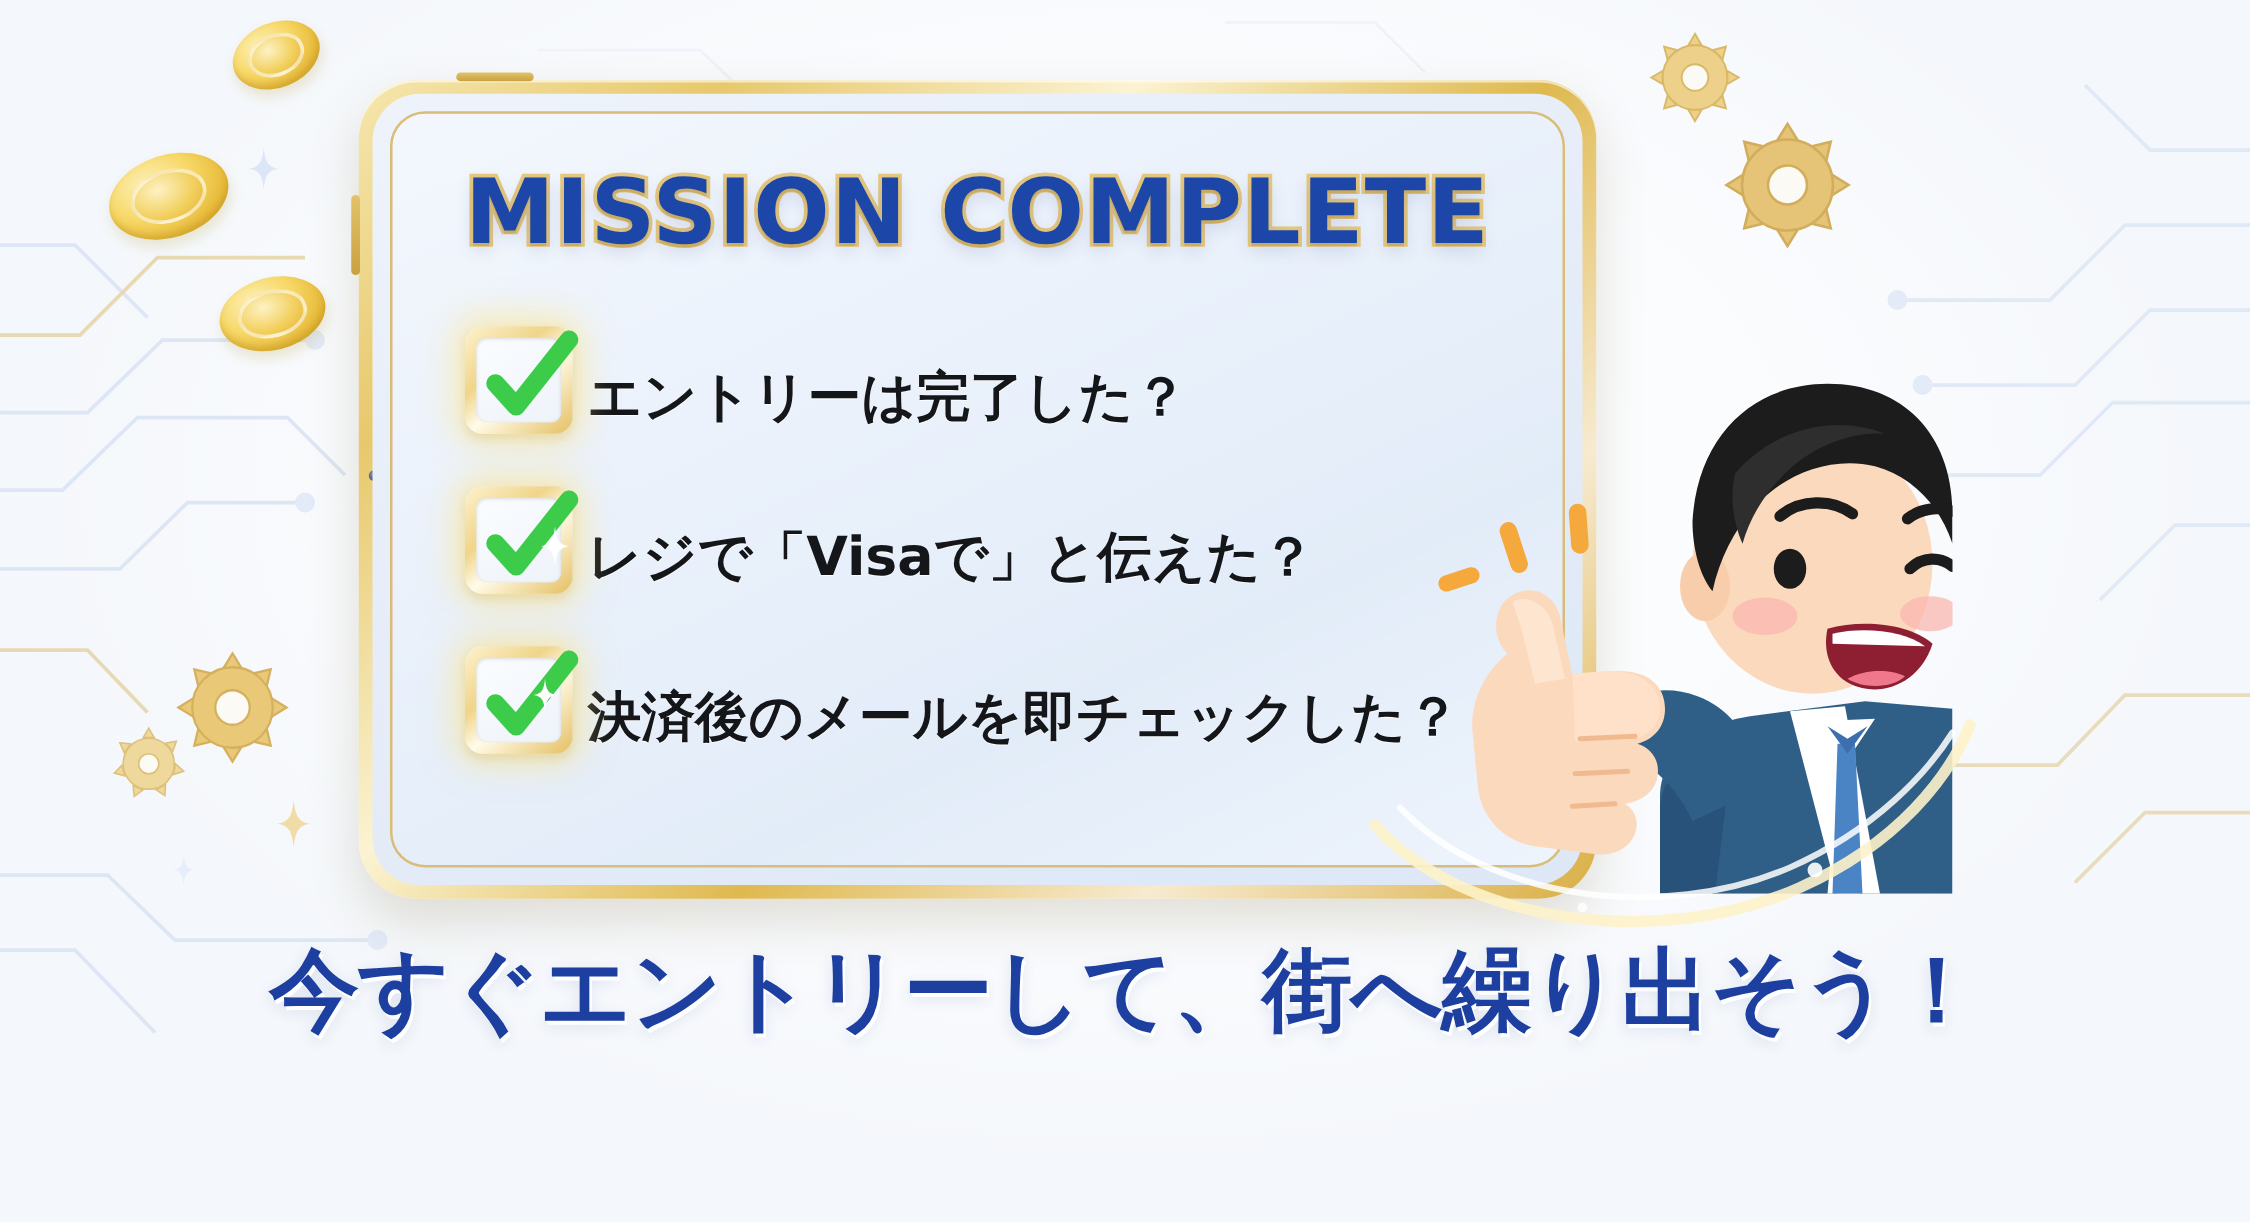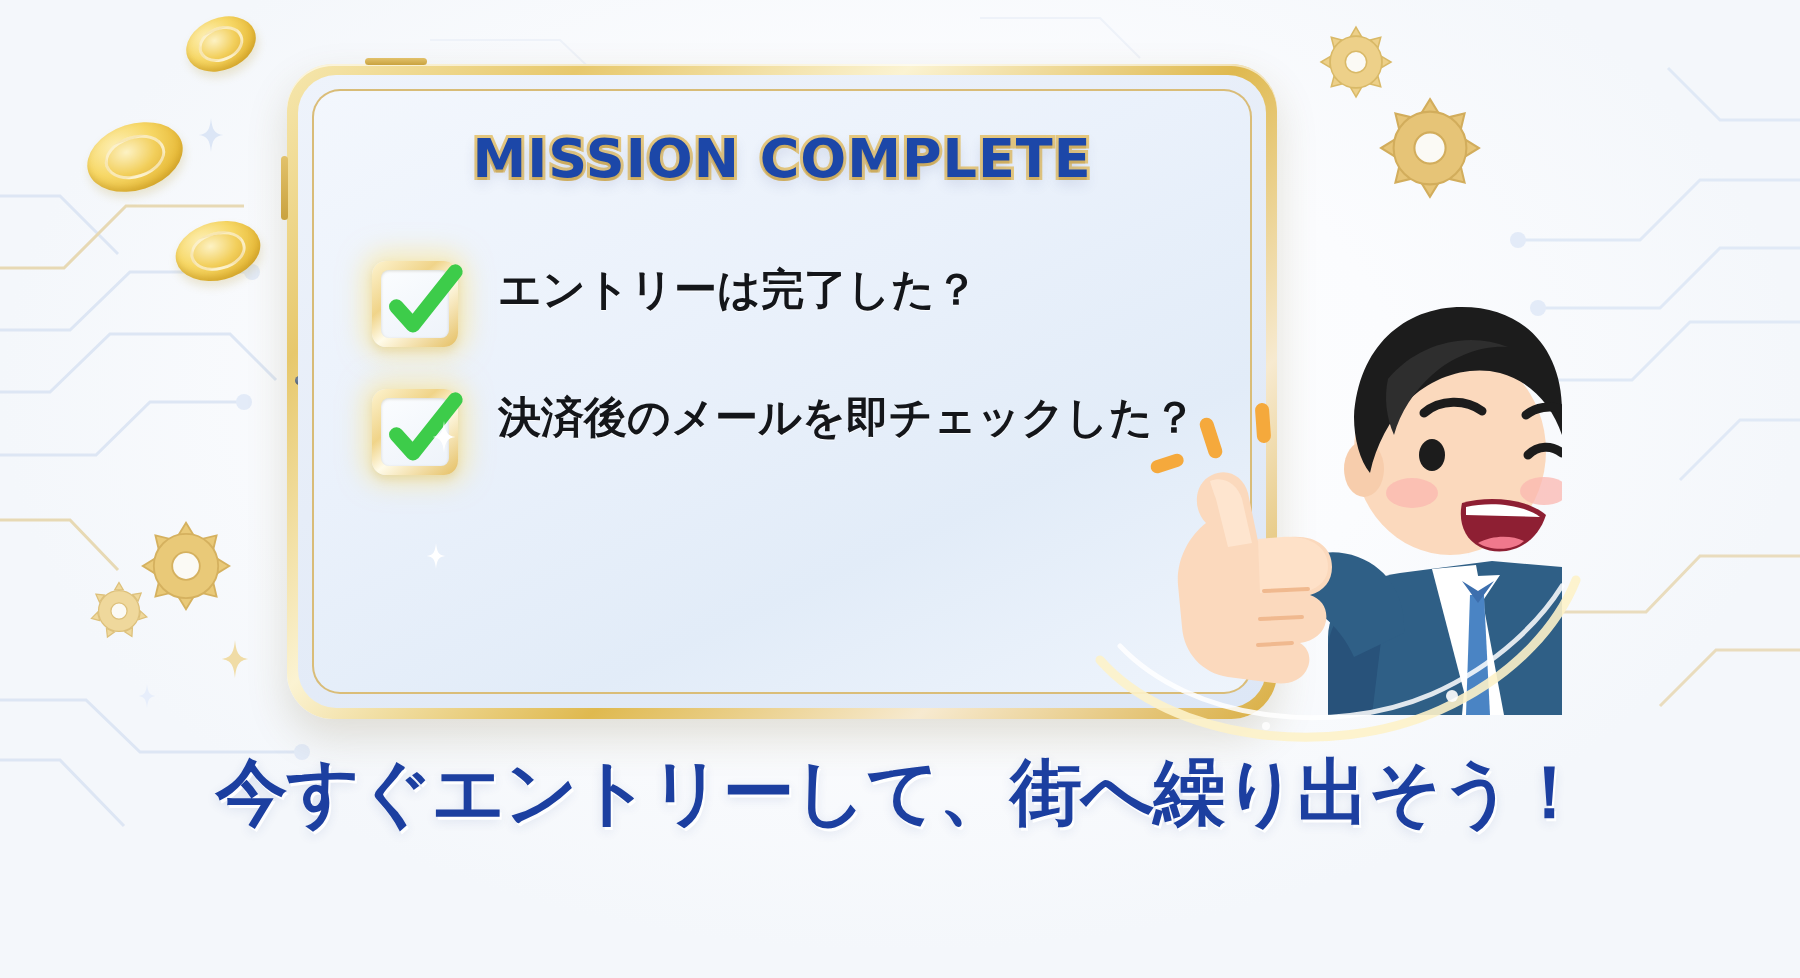--- a/index.html
+++ b/index.html
@@ -50,32 +50,32 @@
     border:2px solid rgba(214,179,96,.85);
     overflow:hidden;
   }
   .btnside{position:absolute;background:linear-gradient(180deg,#e2c26b,#c9a23f);border-radius:4px;}
   .camdot{position:absolute;width:9px;height:9px;border-radius:50%;
     background:radial-gradient(circle at 35% 35%,#7a8aa0,#38465c);}
 
   
   #missionTitle{
     position:absolute;left:0;right:0;top:36px;text-align:center;
-    font-weight:800;font-size:54px;letter-spacing:1px;
+    font-weight:800;font-size:72px;letter-spacing:1px;
     font-family:"DejaVu Sans","Liberation Sans",sans-serif;
     color:#1c47a8;
     -webkit-text-stroke:6px #e7c97e;
     paint-order:stroke fill;
     text-shadow:0 3px 0 rgba(190,150,60,.45), 0 6px 14px rgba(60,80,140,.18);
     white-space:nowrap;
   }
 
   
   #checklist{position:absolute;left:58px;top:170px;right:40px;}
-  .crow{display:flex;align-items:flex-start;gap:40px;margin-bottom:42px;}
+  .crow{display:flex;align-items:flex-end;gap:12px;margin-bottom:42px;}
   .cbox{position:relative;width:86px;height:86px;flex:0 0 86px;
     border-radius:14px;
     background:linear-gradient(140deg,#fdf3cf 0%,#f0d489 35%,#fffbe9 55%,#e5bf62 100%);
     box-shadow:0 0 26px 8px rgba(255,226,120,.55), 0 4px 8px rgba(170,140,50,.25);
   }
   .cbox::before{content:"";position:absolute;inset:9px;border-radius:8px;
     background:linear-gradient(150deg,#fbfdff,#eef3fa);
     box-shadow:inset 0 1px 3px rgba(120,110,70,.25);}
   .cbox svg{position:absolute;left:6px;top:-4px;width:92px;height:92px;}
   .ctext{font-size:43px;font-weight:800;color:#14161a;letter-spacing:0px;
@@ -226,20 +226,28 @@
 
           <div class="crow">
             <div class="cbox">
               <svg viewBox="0 0 100 100">
                   <path d="M20 54 L38 74 L84 16" fill="none" stroke="#3dcc4a" stroke-width="16" stroke-linecap="round" stroke-linejoin="round"></path>
                 </svg>
             </div>
             <div class="ctext">エントリーは完了した？</div>
           </div>
 
+          <div class="crow">
+            <div class="cbox">
+              <svg viewBox="0 0 100 100">
+                  <path d="M20 54 L38 74 L84 16" fill="none" stroke="#3dcc4a" stroke-width="16" stroke-linecap="round" stroke-linejoin="round"></path>
+                </svg>
+            </div>
+            <div class="ctext">レジで「Visaで」と伝えた？</div>
+          </div>
 
           <div class="crow">
             <div class="cbox">
               <svg viewBox="0 0 100 100">
                   <path d="M20 54 L38 74 L84 16" fill="none" stroke="#3dcc4a" stroke-width="16" stroke-linecap="round" stroke-linejoin="round"></path>
                 </svg>
             </div>
             <div class="ctext">決済後のメールを即チェックした？</div>
           </div>
 

